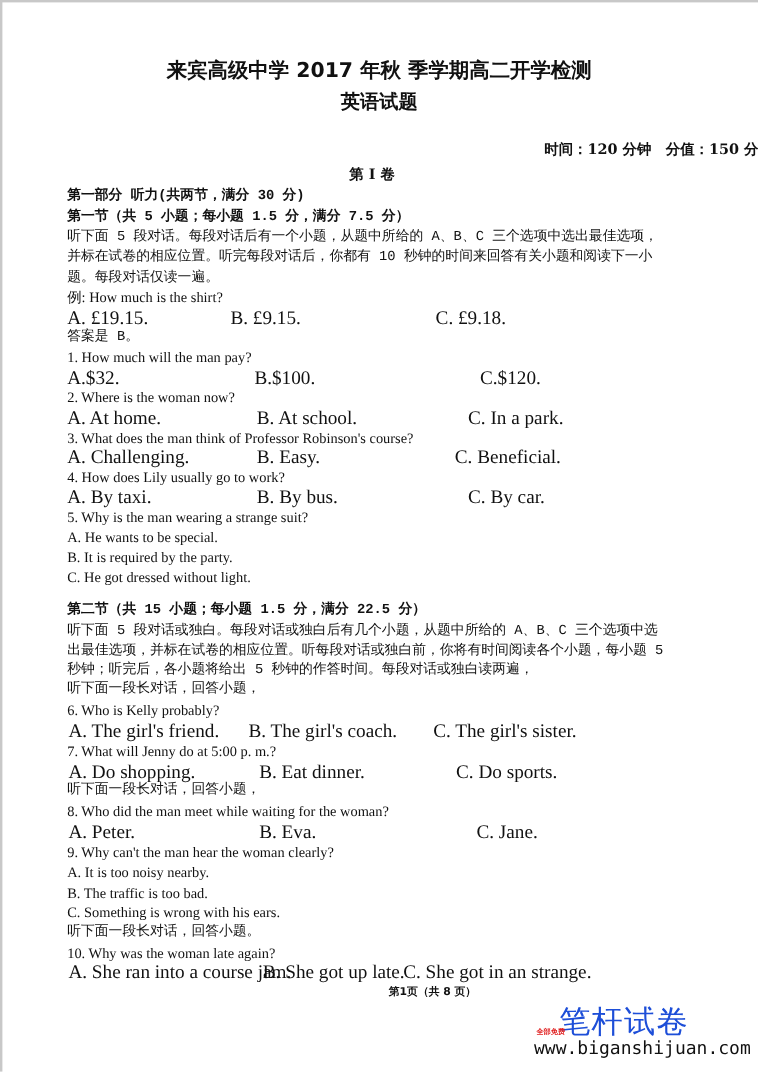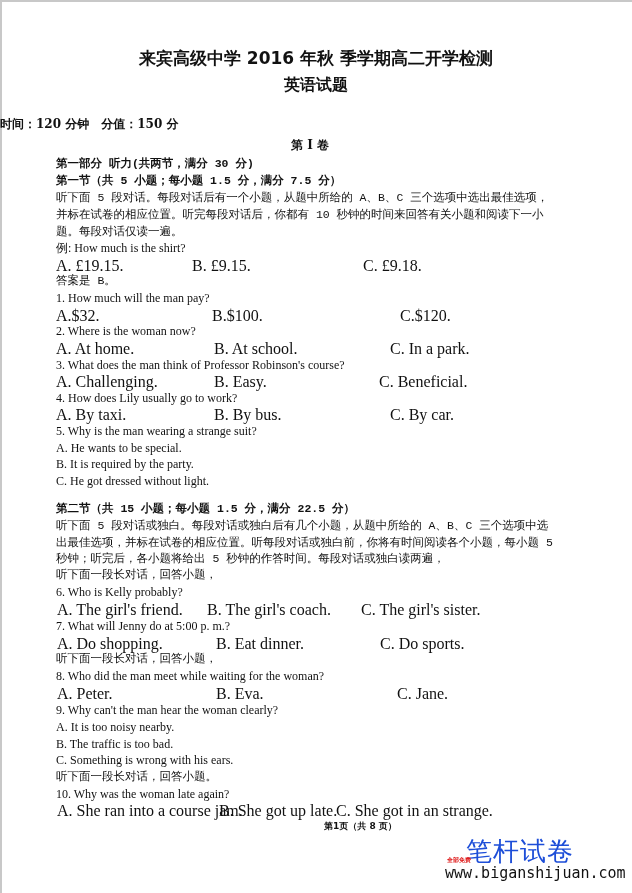--- a/index.html
+++ b/index.html
@@ -17,21 +17,21 @@
     position: absolute; left: 0; width: 632px; top: 47px; text-align: center;
     font-family: "DejaVu Sans", "Liberation Sans", sans-serif; font-weight: bold;
     font-size: 17px; letter-spacing: 0px;
   }
   .title2 {
     position: absolute; left: 0; width: 632px; top: 75px; text-align: center;
     font-family: "DejaVu Sans", "Liberation Sans", sans-serif; font-weight: bold;
     font-size: 16px;
   }
   .meta {
-    position: absolute; left: 0; width: 632px; top: 116px; text-align: left;
+    position: absolute; left: 0; width: 632px; top: 116px; text-align: right;
     font-size: 12px; font-weight: bold; font-family: "DejaVu Serif", serif;
   }
   .vol {
     position: absolute; left: 0; width: 620px; top: 137px; text-align: center;
     font-size: 12px; font-weight: bold; font-family: "DejaVu Serif", serif;
   }
 
   .line {
     position: absolute; left: 56px; font-size: 12px; line-height: 16px; white-space: nowrap;
   }
@@ -55,21 +55,21 @@
     position: absolute; left: 445px; top: 864px; font-size: 15px;
     font-family: "DejaVu Sans Mono", "Liberation Mono", monospace; color: #111;
   }
 </style>
 </head>
 <body>
 
 <div class="frame-top"></div>
 <div class="frame-left"></div>
 
-<div class="title1">来宾高级中学 2016 年秋 季学期高二开学检测</div>
+<div class="title1">来宾高级中学 2017 年秋 季学期高二开学检测</div>
 <div class="title2">英语试题</div>
 <div class="meta">时间：120 分钟　分值：150 分</div>
 <div class="vol">第 I 卷</div>
 
 <div class="line cn bold" style="top:156px">第一部分  听力(共两节，满分 30 分)</div>
 <div class="line cn bold" style="top:173px">第一节（共 5 小题；每小题 1.5 分，满分 7.5 分）</div>
 <div class="line cn" style="top:190px">听下面 5 段对话。每段对话后有一个小题，从题中所给的 A、B、C 三个选项中选出最佳选项，</div>
 <div class="line cn" style="top:207px">并标在试卷的相应位置。听完每段对话后，你都有 10 秒钟的时间来回答有关小题和阅读下一小</div>
 <div class="line cn" style="top:224px">题。每段对话仅读一遍。</div>
 

